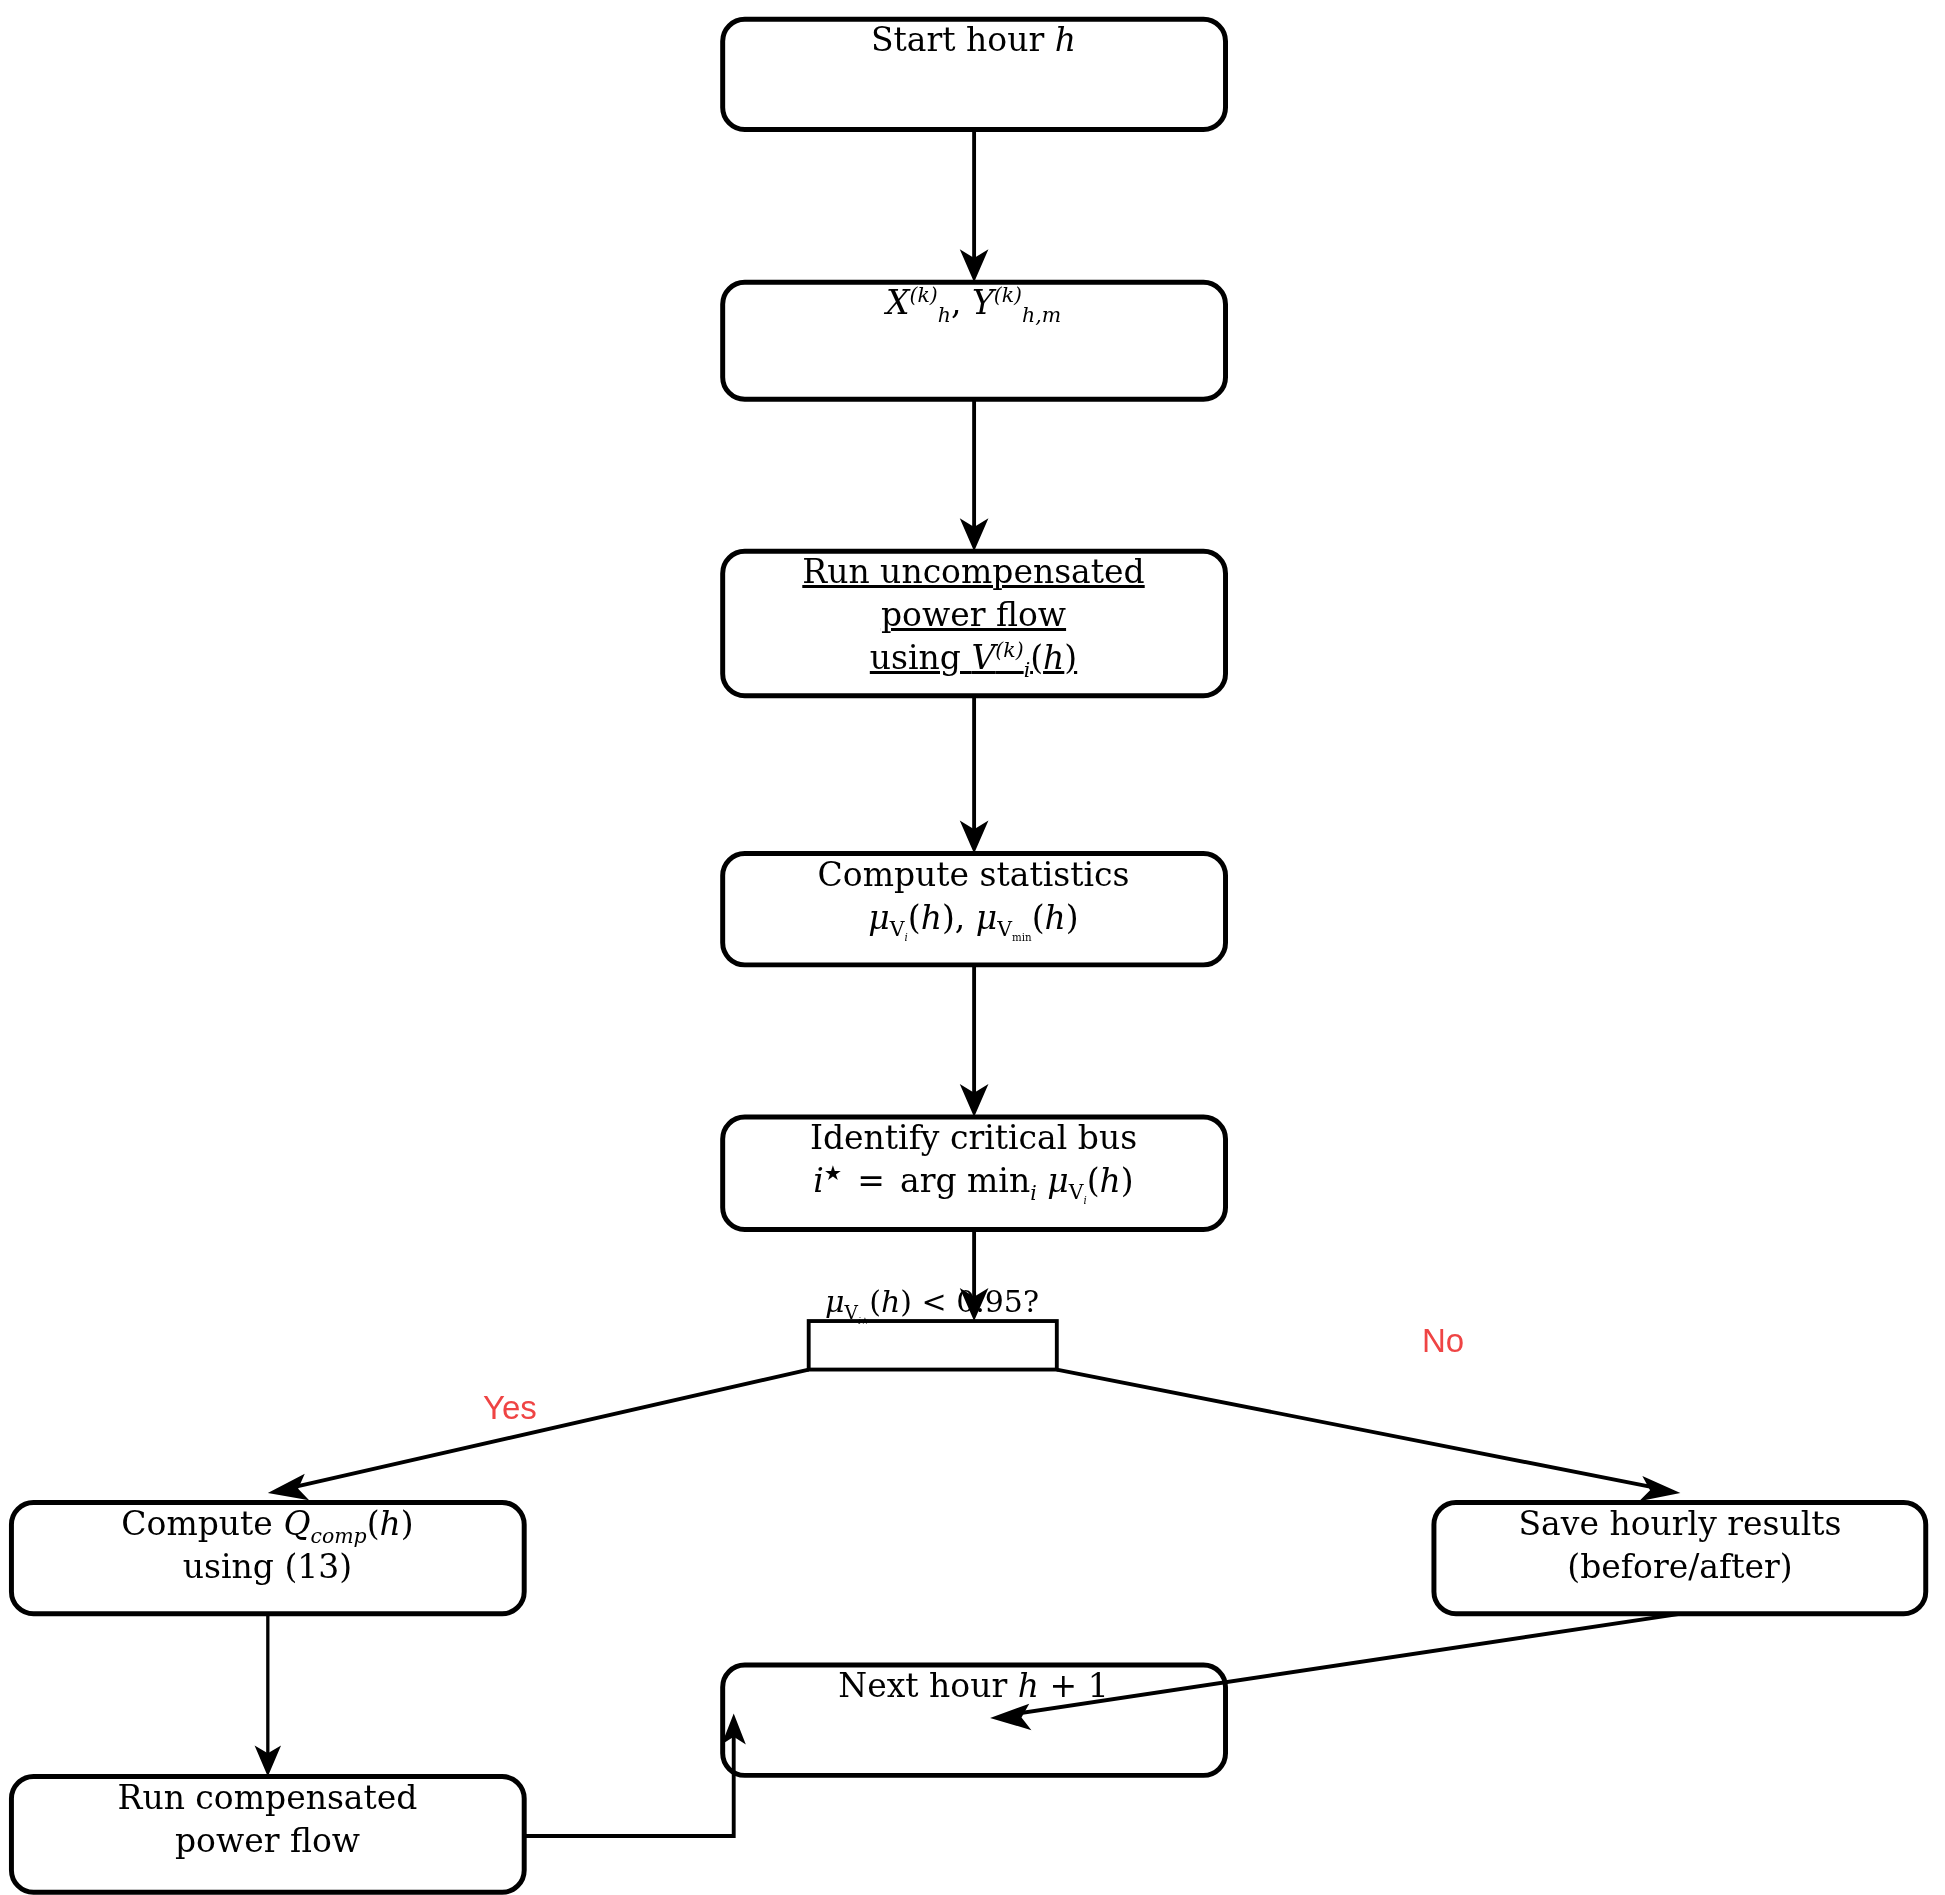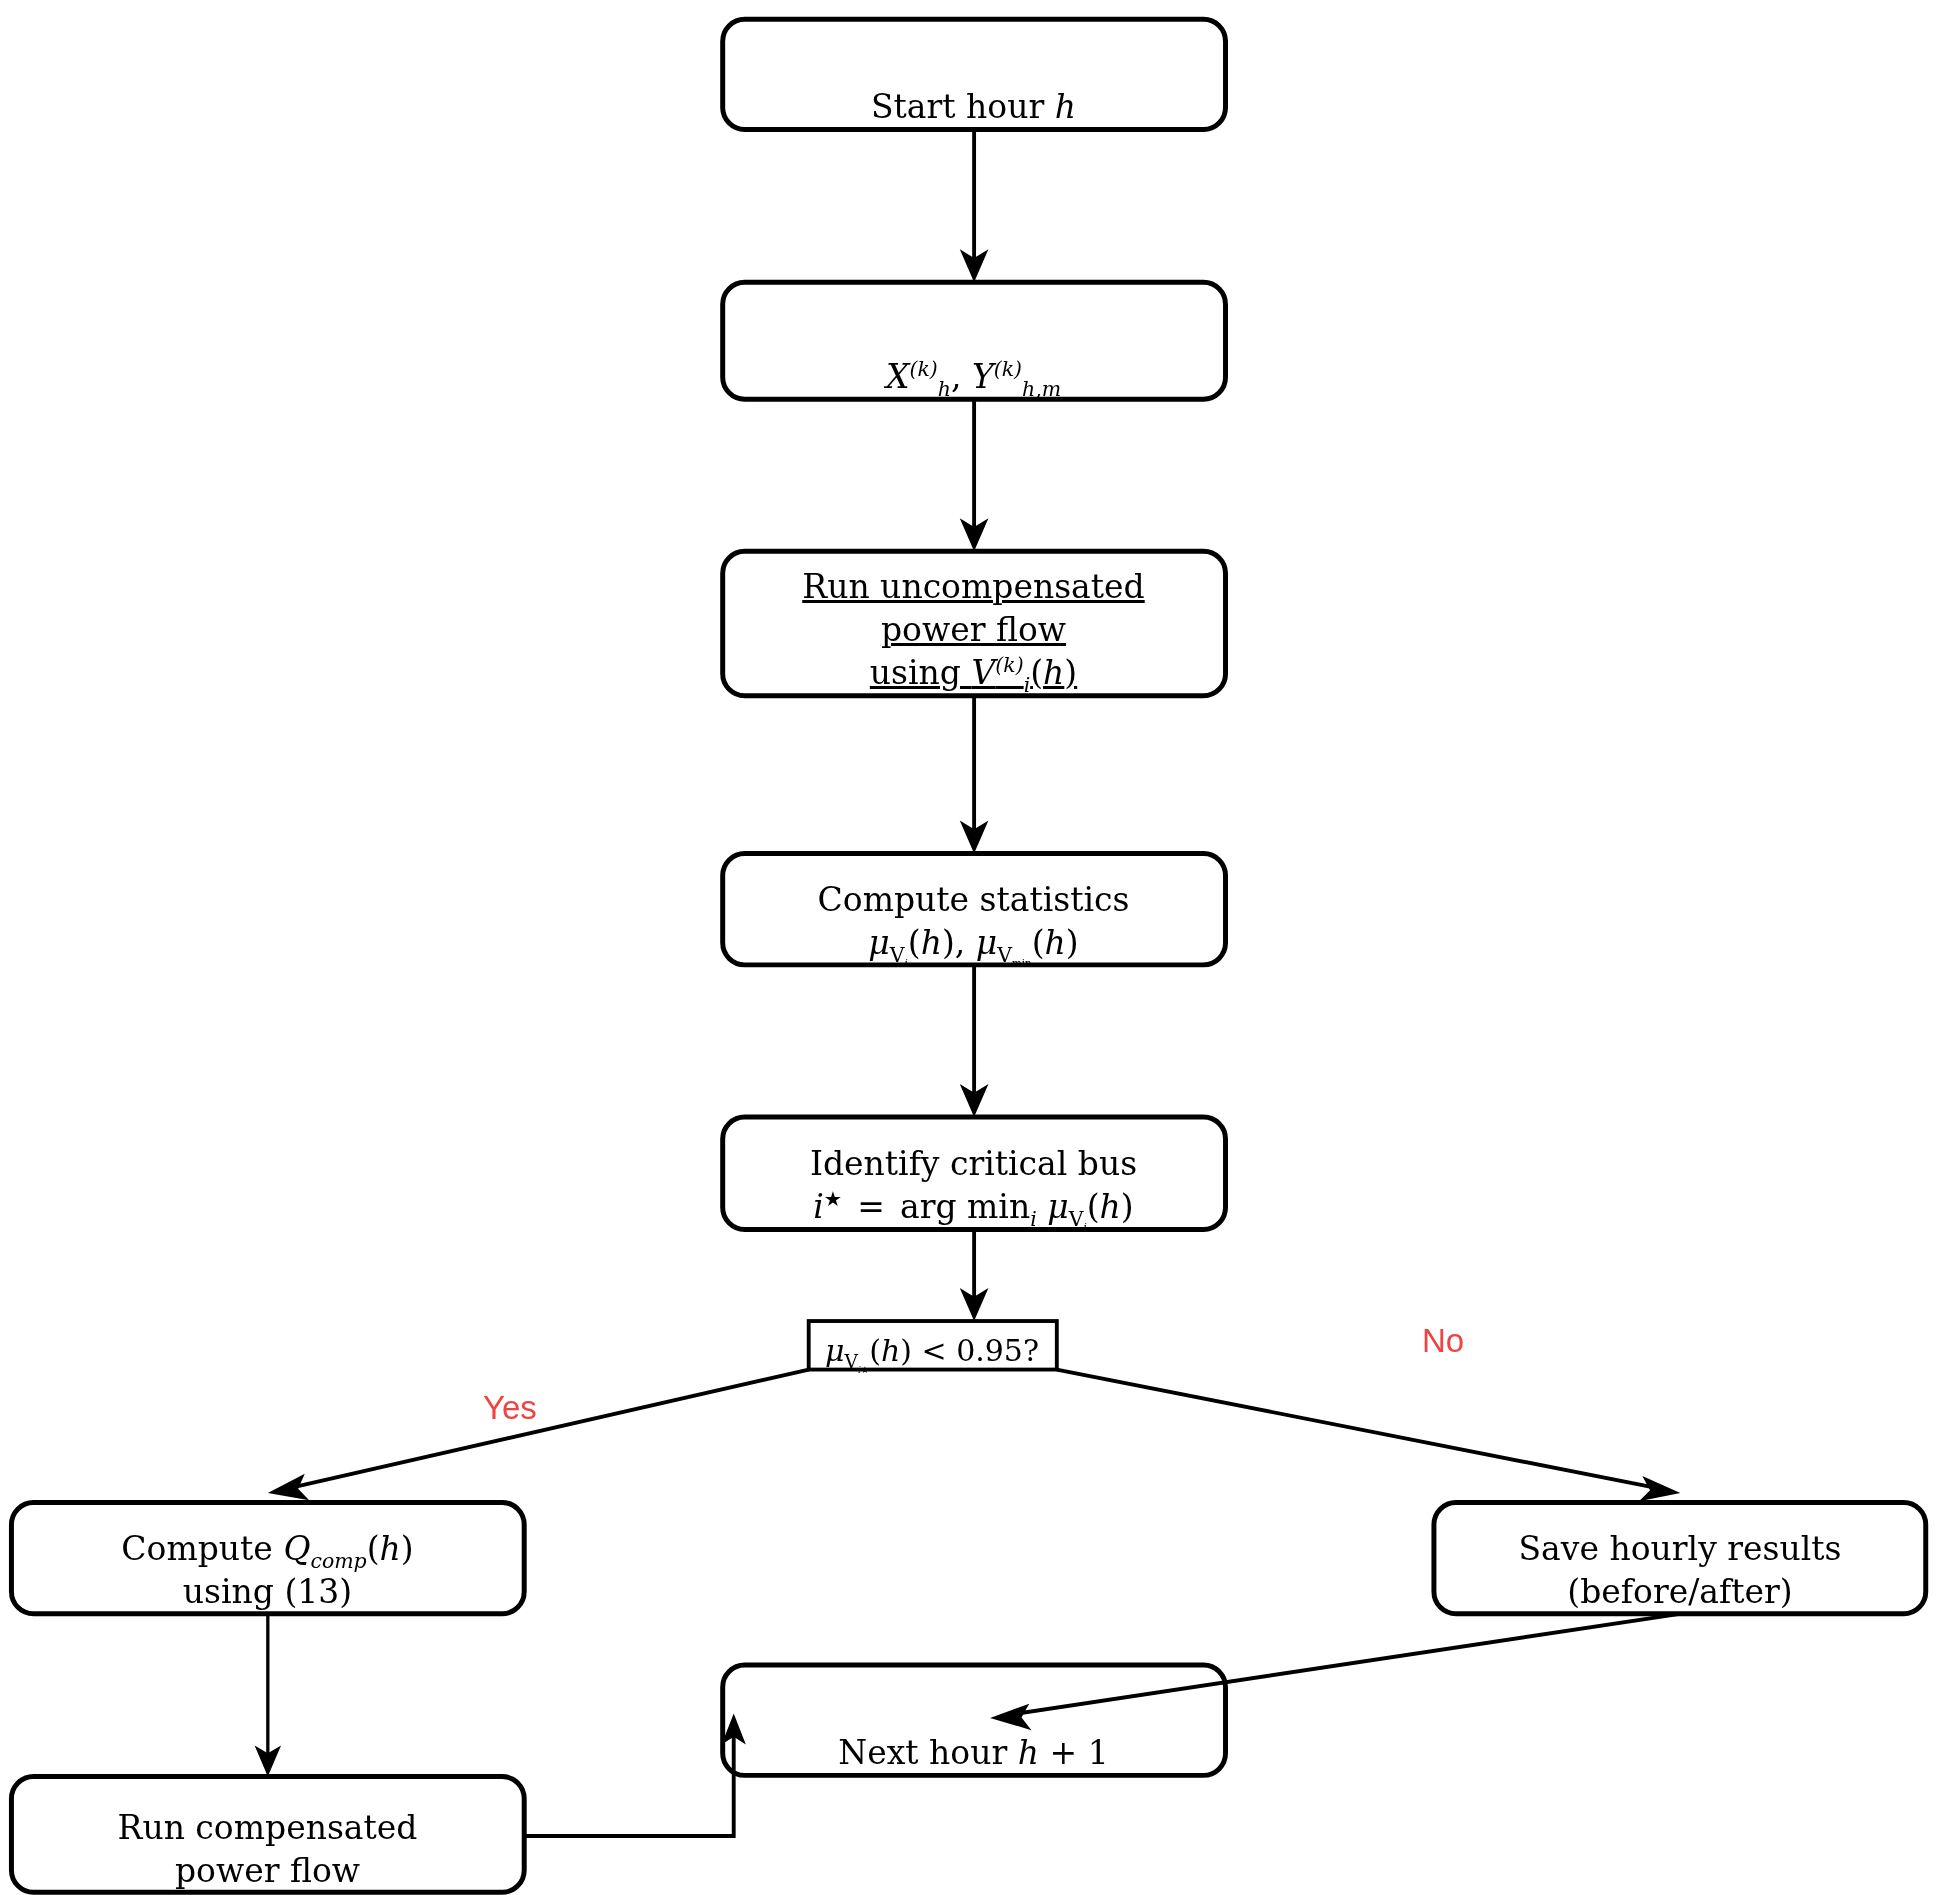--- a/index.html
+++ b/index.html
@@ -47,21 +47,21 @@
   }
   .arrow-head {
     fill: #000000;
     stroke: none;
   }
   .node-label {
     position: absolute;
     display: flex;
     flex-direction: column;
     align-items: center;
-    justify-content: flex-end;
+    justify-content: flex-start;
     text-align: center;
     color: #000000;
     font-family: "DejaVu Serif", serif;
     line-height: 1.30;
     pointer-events: none;
   }
   .node-label .line {
     white-space: nowrap;
   }
   .txt {
@@ -210,21 +210,21 @@
     </div>
   </div>
 
   <div class="node-label" style="left:722px; top:854px; width:503px; height:111px;">
     <div class="line txt">Compute statistics</div>
     <div class="line txt">
       <span class="mathi">μ</span><sub class="sub-sub"><span class="mathu">V</span><sub class="sub-sub2 mathi">i</sub></sub><span>(</span><span class="mathi">h</span><span>), </span><span class="mathi">μ</span><sub class="sub-sub"><span class="mathu">V</span><sub class="sub-sub2 mathu">min</sub></sub><span>(</span><span class="mathi">h</span><span>)</span>
     </div>
   </div>
 
-  <div class="node-label" style="left:808px; top:1321px; width:248px; height:49px;">
+  <div class="node-label" style="left:808px; top:1282px; width:248px; height:49px;">
     <div class="line txt-small">
       <span class="mathi">μ</span><sub class="sub-sub"><span class="mathu">V</span><sub class="sub-sub2"><span class="mathi">i</span><span class="mathu">★</span></sub></sub><span>(</span><span class="mathi">h</span><span>) &lt; 0.95?</span>
     </div>
   </div>
 
   <div class="node-label" style="left:11px; top:1503px; width:513px; height:111px;">
     <div class="line txt">
       <span>Compute </span><span class="mathi">Q</span><sub class="sub-sub mathi">comp</sub><span>(</span><span class="mathi">h</span><span>)</span>
     </div>
     <div class="line txt">using (13)</div>

